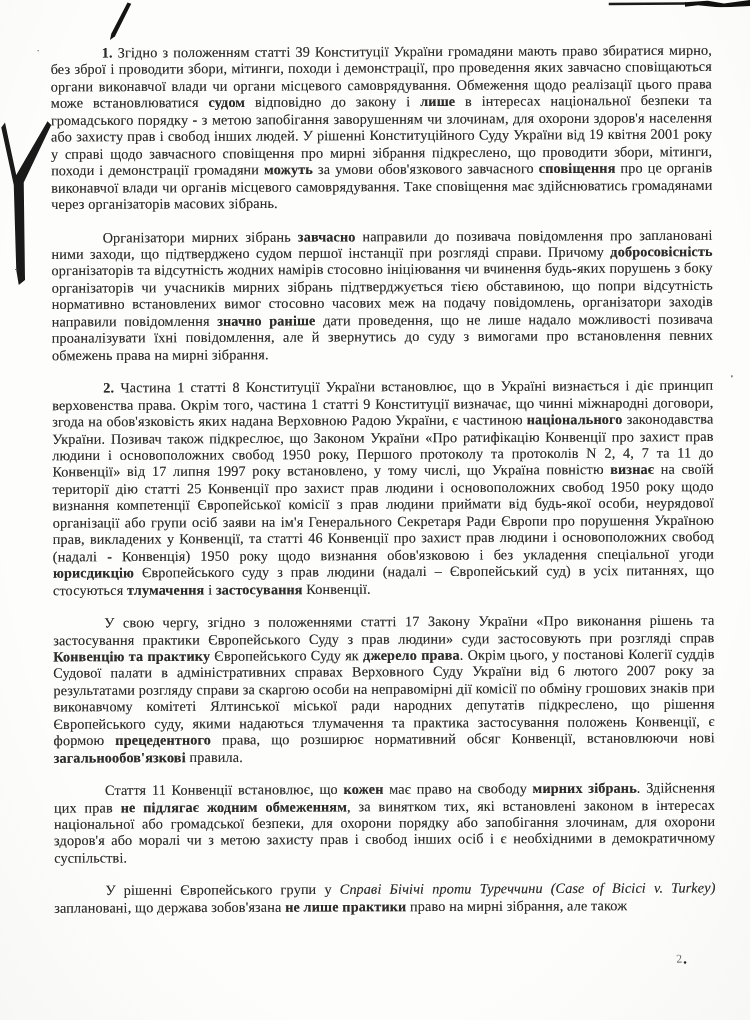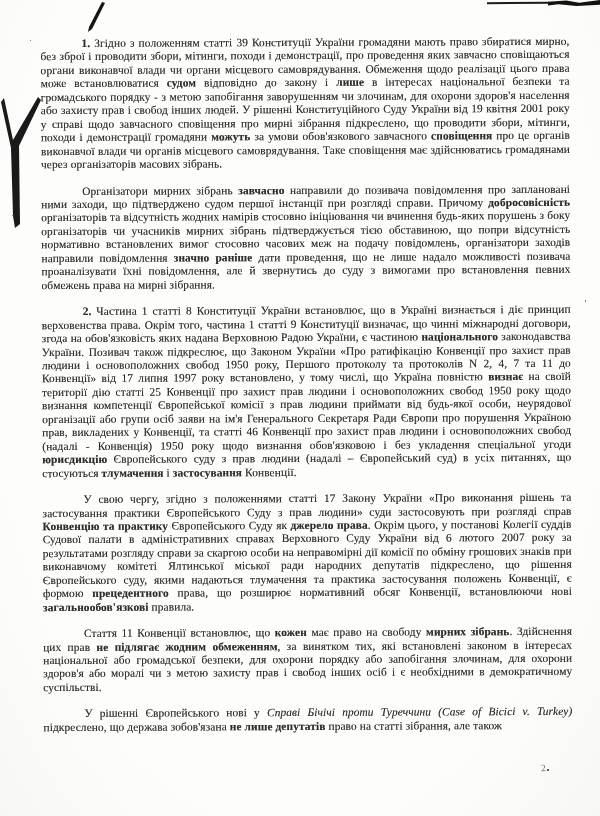--- a/index.html
+++ b/index.html
@@ -68,21 +68,21 @@
   <svg class="left-streak" viewBox="0 0 46 134">
     <path d="M4,2 L13,44 L38,1 L41,4 L19,50 L20,128 L15,132 L13,120 L11,52 L1,6 Z" fill="#1a1a1a"></path>
   </svg>
 
   <div class="doc-body">
       <p><span class="seg-bold">1. </span><span class="seg-normal">Згідно з положенням статті 39 Конституції України громадяни мають право збиратися мирно, без зброї і проводити збори, мітинги, походи і демонстрації, про проведення яких завчасно сповіщаються органи виконавчої влади чи органи місцевого самоврядування. Обмеження щодо реалізації цього права може встановлюватися </span><span class="seg-bi">судом</span><span class="seg-normal"> відповідно до закону і </span><span class="seg-bi">лише</span><span class="seg-normal"> в інтересах національної безпеки та громадського порядку - з метою запобігання заворушенням чи злочинам, для охорони здоров'я населення або захисту прав і свобод інших людей. У рішенні Конституційного Суду України від 19 квітня 2001 року у справі щодо завчасного сповіщення про мирні зібрання підкреслено, що проводити збори, мітинги, походи і демонстрації громадяни </span><span class="seg-bi">можуть</span><span class="seg-normal"> за умови обов'язкового завчасного </span><span class="seg-bi">сповіщення</span><span class="seg-normal"> про це органів виконавчої влади чи органів місцевого самоврядування. Таке сповіщення має здійснюватись громадянами через організаторів масових зібрань.</span></p>
       <p><span class="seg-normal">Організатори мирних зібрань </span><span class="seg-bi">завчасно</span><span class="seg-normal"> направили до позивача повідомлення про заплановані ними заходи, що підтверджено судом першої інстанції при розгляді справи. Причому </span><span class="seg-bi">добросовісність</span><span class="seg-normal"> організаторів та відсутність жодних намірів стосовно ініціювання чи вчинення будь-яких порушень з боку організаторів чи учасників мирних зібрань підтверджується тією обставиною, що попри відсутність нормативно встановлених вимог стосовно часових меж на подачу повідомлень, організатори заходів направили повідомлення </span><span class="seg-bi">значно раніше</span><span class="seg-normal"> дати проведення, що не лише надало можливості позивача проаналізувати їхні повідомлення, але й звернутись до суду з вимогами про встановлення певних обмежень права на мирні зібрання.</span></p>
       <p><span class="seg-bold">2. </span><span class="seg-normal">Частина 1 статті 8 Конституції України встановлює, що в Україні визнається і діє принцип верховенства права. Окрім того, частина 1 статті 9 Конституції визначає, що чинні міжнародні договори, згода на обов'язковість яких надана Верховною Радою України, є частиною </span><span class="seg-bi">національного</span><span class="seg-normal"> законодавства України. Позивач також підкреслює, що Законом України «Про ратифікацію Конвенції про захист прав людини і основоположних свобод 1950 року, Першого протоколу та протоколів N 2, 4, 7 та 11 до Конвенції» від 17 липня 1997 року встановлено, у тому числі, що Україна повністю </span><span class="seg-bi">визнає</span><span class="seg-normal"> на своїй території дію статті 25 Конвенції про захист прав людини і основоположних свобод 1950 року щодо визнання компетенції Європейської комісії з прав людини приймати від будь-якої особи, неурядової організації або групи осіб заяви на ім'я Генерального Секретаря Ради Європи про порушення Україною прав, викладених у Конвенції, та статті 46 Конвенції про захист прав людини і основоположних свобод (надалі - Конвенція) 1950 року щодо визнання обов'язковою і без укладення спеціальної угоди </span><span class="seg-bi">юрисдикцію</span><span class="seg-normal"> Європейського суду з прав людини (надалі – Європейський суд) в усіх питаннях, що стосуються </span><span class="seg-bi">тлумачення</span><span class="seg-normal"> і </span><span class="seg-bi">застосування</span><span class="seg-normal"> Конвенції.</span></p>
       <p><span class="seg-normal">У свою чергу, згідно з положеннями статті 17 Закону України «Про виконання рішень та застосування практики Європейського Суду з прав людини» суди застосовують при розгляді справ </span><span class="seg-bi">Конвенцію та практику</span><span class="seg-normal"> Європейського Суду як </span><span class="seg-bi">джерело права</span><span class="seg-normal">. Окрім цього, у постанові Колегії суддів Судової палати в адміністративних справах Верховного Суду України від 6 лютого 2007 року за результатами розгляду справи за скаргою особи на неправомірні дії комісії по обміну грошових знаків при виконавчому комітеті Ялтинської міської ради народних депутатів підкреслено, що рішення Європейського суду, якими надаються тлумачення та практика застосування положень Конвенції, є формою </span><span class="seg-bi">прецедентного</span><span class="seg-normal"> права, що розширює нормативний обсяг Конвенції, встановлюючи нові </span><span class="seg-bi">загальнообов'язкові</span><span class="seg-normal"> правила.</span></p>
       <p><span class="seg-normal">Стаття 11 Конвенції встановлює, що </span><span class="seg-bi">кожен</span><span class="seg-normal"> має право на свободу </span><span class="seg-bi">мирних зібрань</span><span class="seg-normal">. Здійснення цих прав </span><span class="seg-bi">не підлягає жодним обмеженням</span><span class="seg-normal">, за винятком тих, які встановлені законом в інтересах національної або громадської безпеки, для охорони порядку або запобігання злочинам, для охорони здоров'я або моралі чи з метою захисту прав і свобод інших осіб і є необхідними в демократичному суспільстві.</span></p>
-      <p><span class="seg-normal">У рішенні Європейського нові у </span><span class="seg-i">Справі Бічічі проти Туреччини (Case of Bicici v. Turkey)</span><span class="seg-normal"> підкреслено, що держава зобов'язана </span><span class="seg-bi">не лише депутатів</span><span class="seg-normal"> право на статті зібрання, але також</span></p>
+      <p><span class="seg-normal">У рішенні Європейського групи у </span><span class="seg-i">Справі Бічічі проти Туреччини (Case of Bicici v. Turkey)</span><span class="seg-normal"> заплановані, що держава зобов'язана </span><span class="seg-bi">не лише практики</span><span class="seg-normal"> право на мирні зібрання, але також</span></p>
     </div>
 
   <div class="page-number">2</div>
 
   <div class="speck sp1"></div>
   <div class="speck sp2"></div>
   <div class="speck sp3"></div>
   <div class="speck sp4"></div>
 </div>
 

